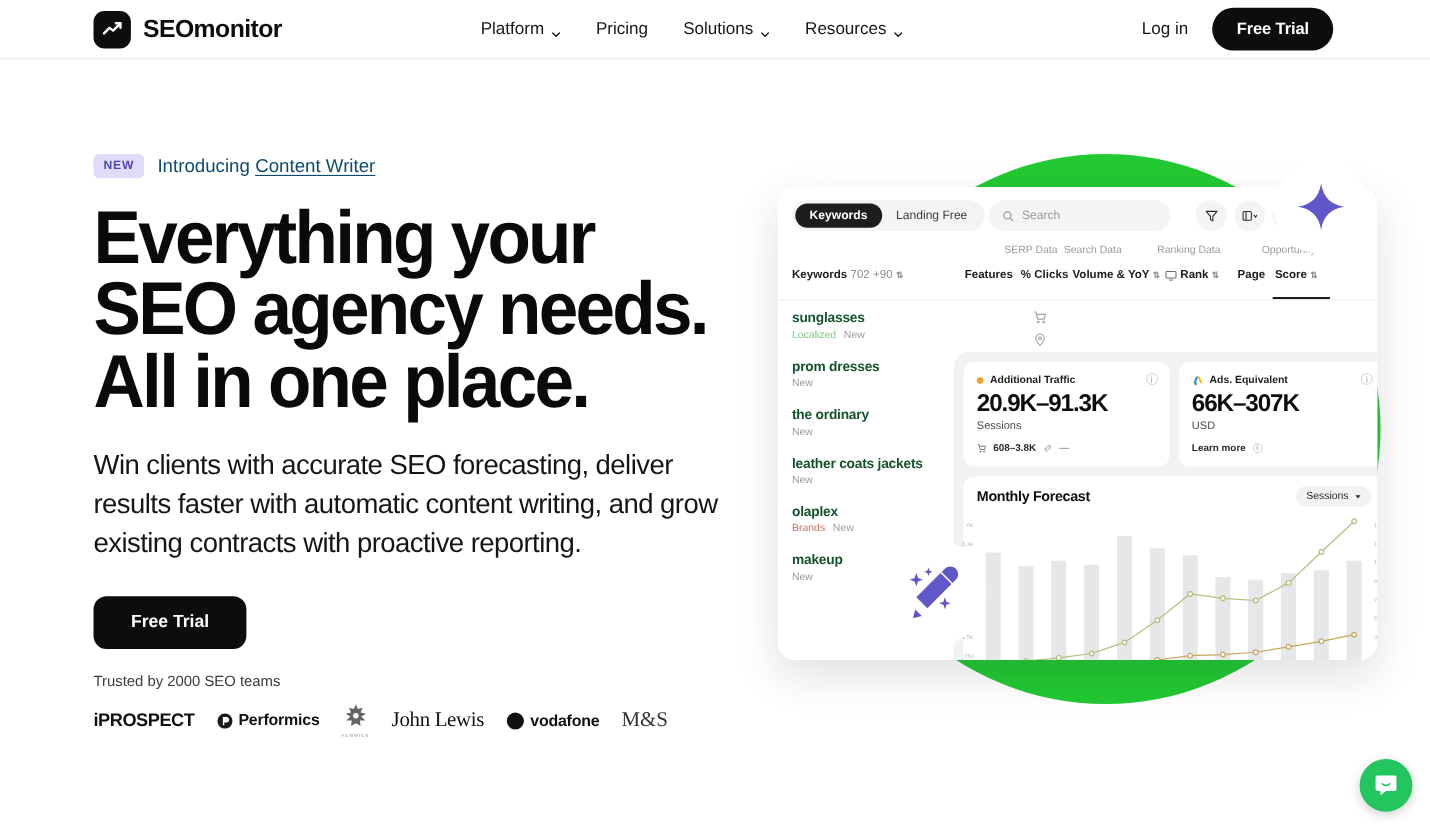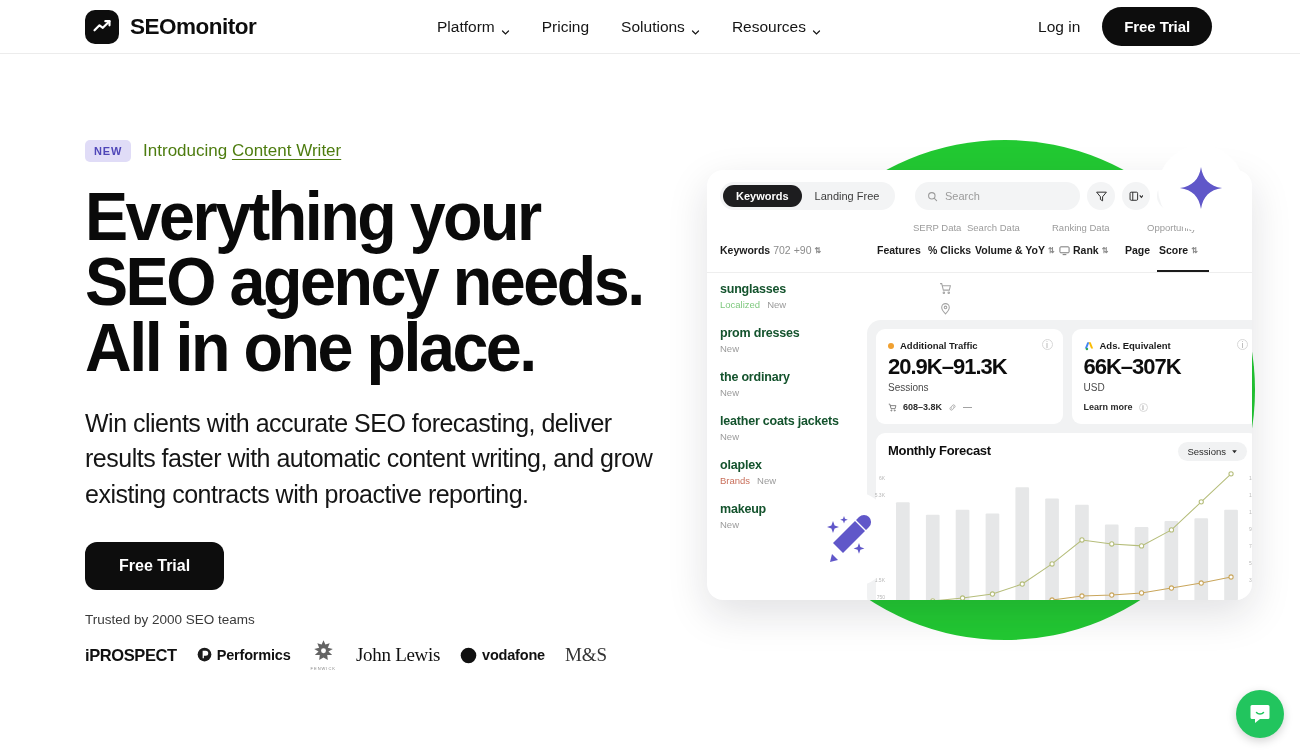--- a/index.html
+++ b/index.html
@@ -40,42 +40,42 @@
     font-family: "Liberation Sans", sans-serif; letter-spacing: -0.1px;
   }
 
   
   .hero-left { position: absolute; left: 85px; top: 140px; width: 620px; z-index: 20; }
   .eyebrow { display: flex; align-items: center; gap: 12px; margin-bottom: 22px; }
   .badge-new {
     background: #e0dcf7; color: #4f46b8; font-size: 11px; font-weight: 700;
     letter-spacing: 0.8px; padding: 5px 9px; border-radius: 5px;
   }
-  .eyebrow-text { font-size: 17px; color: #4d7c0f; }
+  .eyebrow-text { font-size: 17px; color: #0c4a6e; }
   .eyebrow-text .u { text-decoration: underline; text-underline-offset: 3px; cursor: pointer; }
 
   h1.headline {
     font-size: 68px; line-height: 0.96; font-weight: 900;
     letter-spacing: -2.6px; color: #0a0a0a;
     font-family: "Liberation Sans", sans-serif;
     transform: scaleX(0.95); transform-origin: left center;
     margin-bottom: 26px;
   }
   .subhead {
     font-size: 25px; line-height: 1.42; color: #151515; letter-spacing: -0.5px;
     width: 600px; margin-bottom: 30px;
   }
   .cta-trial {
     background: #0d0d0d; color: #fff; font-size: 16px; font-weight: 600;
     border: none; border-radius: 12px; padding: 15px 34px; cursor: pointer;
     font-family: "Liberation Sans", sans-serif;
   }
   .trusted { margin-top: 22px; font-size: 13.5px; color: #3a3a3a; }
   .logos { margin-top: 12px; display: flex; align-items: center; gap: 20px; }
-  .logo-item { display: flex; align-items: flex-start; gap: 5px; }
+  .logo-item { display: flex; align-items: flex-end; gap: 5px; }
   .lg-iprospect { font-size: 16.5px; font-weight: 800; letter-spacing: -0.4px; color:#111; }
   .lg-perf { font-size: 14.5px; font-weight: 700; color:#111; letter-spacing:-0.2px;}
   .lg-crest { display:flex; flex-direction:column; align-items:center; }
   .lg-crest-sub { font-size: 4px; letter-spacing: 1px; color:#888; margin-top:1px;}
   .lg-johnlewis { font-size: 19px; color: #111; letter-spacing: -0.3px; font-family:"Liberation Serif", serif;}
   .lg-vodafone { font-size: 14.5px; font-weight: 700; color:#111; letter-spacing:-0.2px;}
   .lg-ms { font-size: 19px; color: #333; letter-spacing: 0px; font-family:"Liberation Serif", serif;}
 
   
   .hero-right { position: absolute; left: 690px; top: 60px; width: 610px; height: 694px; z-index: 5; }
@@ -93,21 +93,21 @@
   .app-toolbar { position: absolute; left: 0; top: 0; width: 100%; height: 52px; }
   .seg {
     position: absolute; left: 13px; top: 12px; height: 28px; background: #f3f4f5;
     border-radius: 999px; display: flex; align-items: center; padding: 3px;
   }
   .seg-btn {
     font-size: 11px; padding: 5px 13px; border-radius: 999px; color: #3c3c3c; cursor: pointer; white-space:nowrap;
   }
   .seg-btn.active { background: #1d1d1f; color: #fff; font-weight: 600; }
   .search-box {
-    position: absolute; left: 208px; top: 12px; width: 165px; height: 28px;
+    position: absolute; left: 192px; top: 12px; width: 165px; height: 28px;
     background: #f3f4f5; border-radius: 999px; display: flex; align-items: center; gap: 7px; padding: 0 12px;
   }
   .search-box span { font-size: 11px; color: #9b9b9b; }
   .tool-circ {
     position: absolute; top: 12px; width: 28px; height: 28px; border-radius: 50%;
     background: #f3f4f5; display: flex; align-items: center; justify-content: center; cursor: pointer;
   }
 
   .thead { position: absolute; left: 0; top: 52px; width: 100%; height: 50px; }
   .grp { position: absolute; font-size: 9.5px; color: #9b9b9b; top: 0; white-space: nowrap; }

